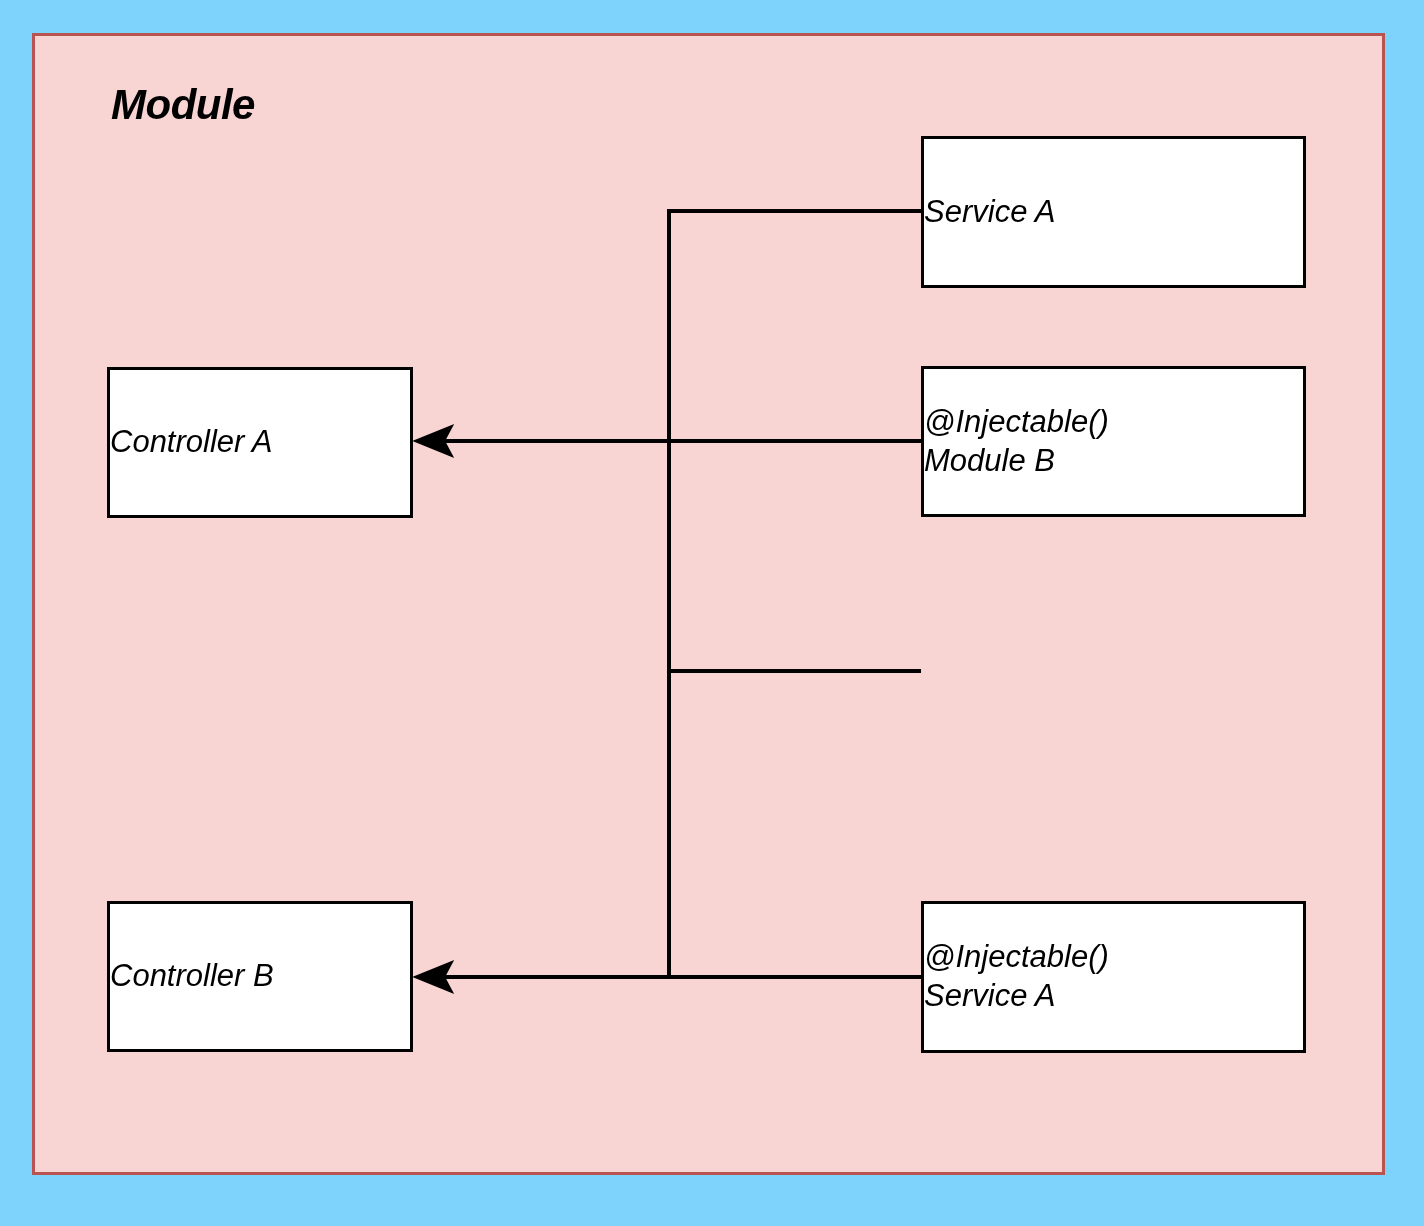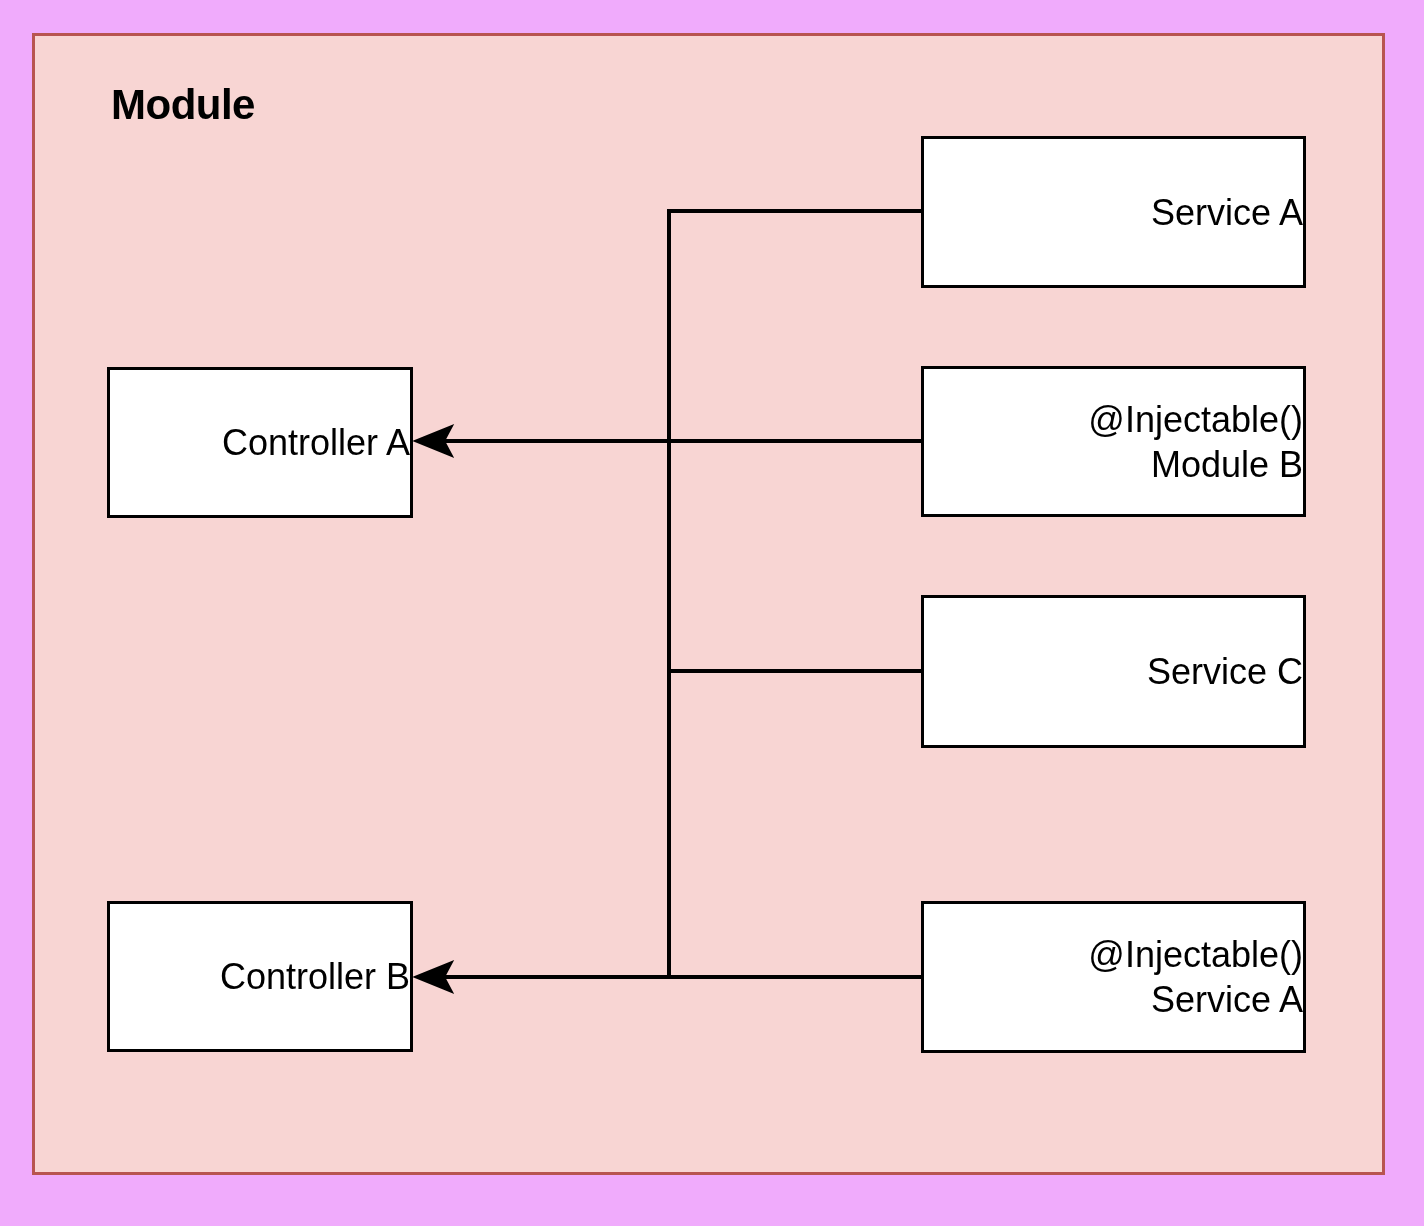--- a/index.html
+++ b/index.html
@@ -11,21 +11,22 @@
   body {
     width: 1424px;
     height: 1226px;
     font-family: "Liberation Sans", sans-serif;
     overflow: hidden;
   }
   #canvas {
     position: relative;
     width: 1424px;
     height: 1226px;
-    background: #f0abfc;
+    background: #7dd3fc;
+    font-style: italic;
   }
   
   .module-frame {
     position: absolute;
     left: 32px;
     top: 33px;
     width: 1353px;
     height: 1142px;
     background: #f8d5d3;
     border: 3px solid #b85450;
@@ -43,24 +44,24 @@
     white-space: nowrap;
   }
   
   .node {
     position: absolute;
     background: #ffffff;
     border: 3px solid #000000;
     box-sizing: border-box;
     display: flex;
     flex-direction: column;
-    align-items: flex-end;
+    align-items: flex-start;
     justify-content: center;
     color: #000000;
-    font-size: 36px;
+    font-size: 31px;
     line-height: 1.25;
     text-align: center;
   }
   .node .line2 { display: block; }
 
   #node-controller-a { left: 107px; top: 367px; width: 306px; height: 151px; }
   #node-controller-b { left: 107px; top: 901px; width: 306px; height: 151px; }
   #node-service-a    { left: 921px; top: 136px; width: 385px; height: 152px; }
   #node-service-b    { left: 921px; top: 366px; width: 385px; height: 151px; }
   #node-service-c    { left: 921px; top: 595px; width: 385px; height: 153px; }
@@ -108,22 +109,19 @@
 
   <div class="node" id="node-service-a">
     <span>Service A</span>
   </div>
 
   <div class="node" id="node-service-b">
     <span class="line1">@Injectable()</span>
     <span class="line2">Module B</span>
   </div>
 
-  <div class="node" id="node-service-c">
-    <span>Service C</span>
-  </div>
 
   <div class="node" id="node-service-a-injectable">
     <span class="line1">@Injectable()</span>
     <span class="line2">Service A</span>
   </div>
 
 </div>
 
 </body></html>

